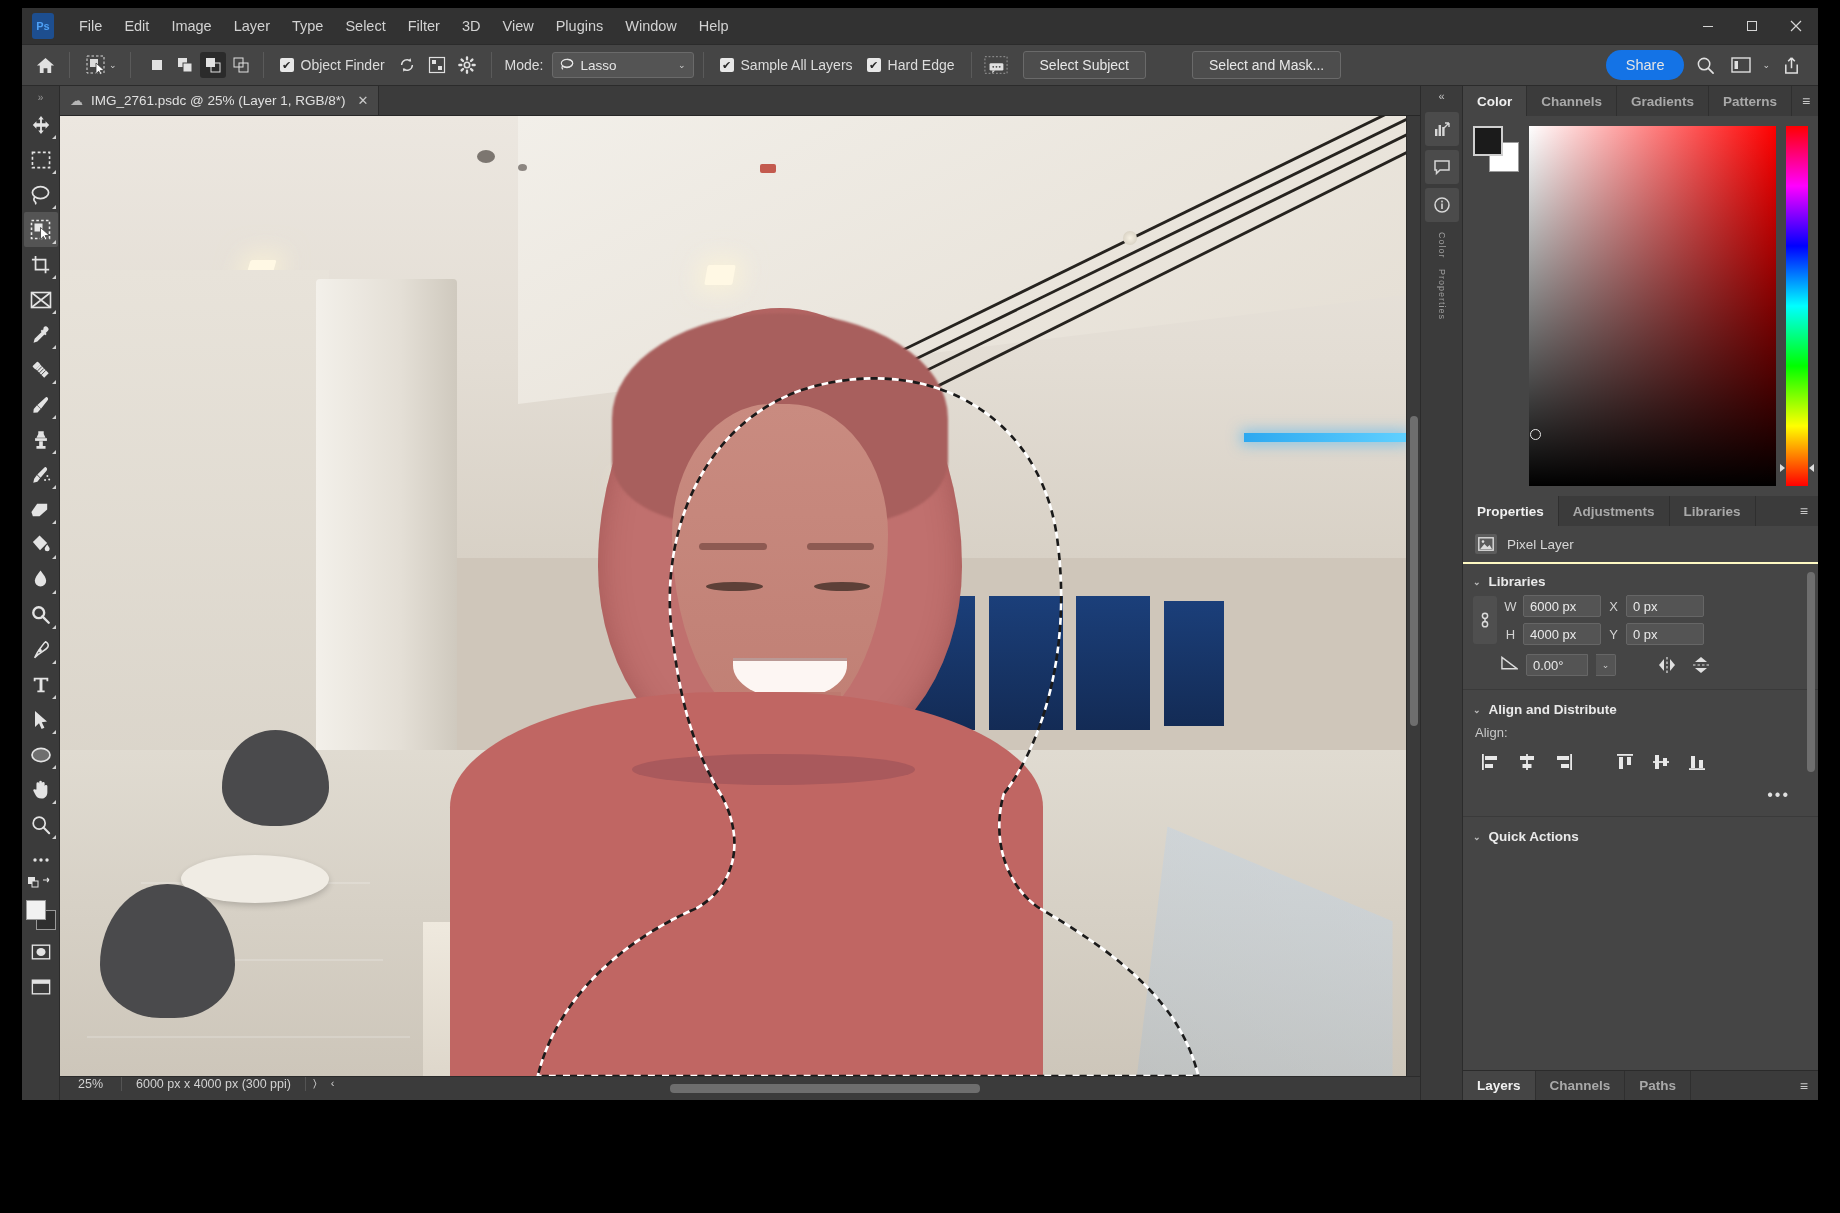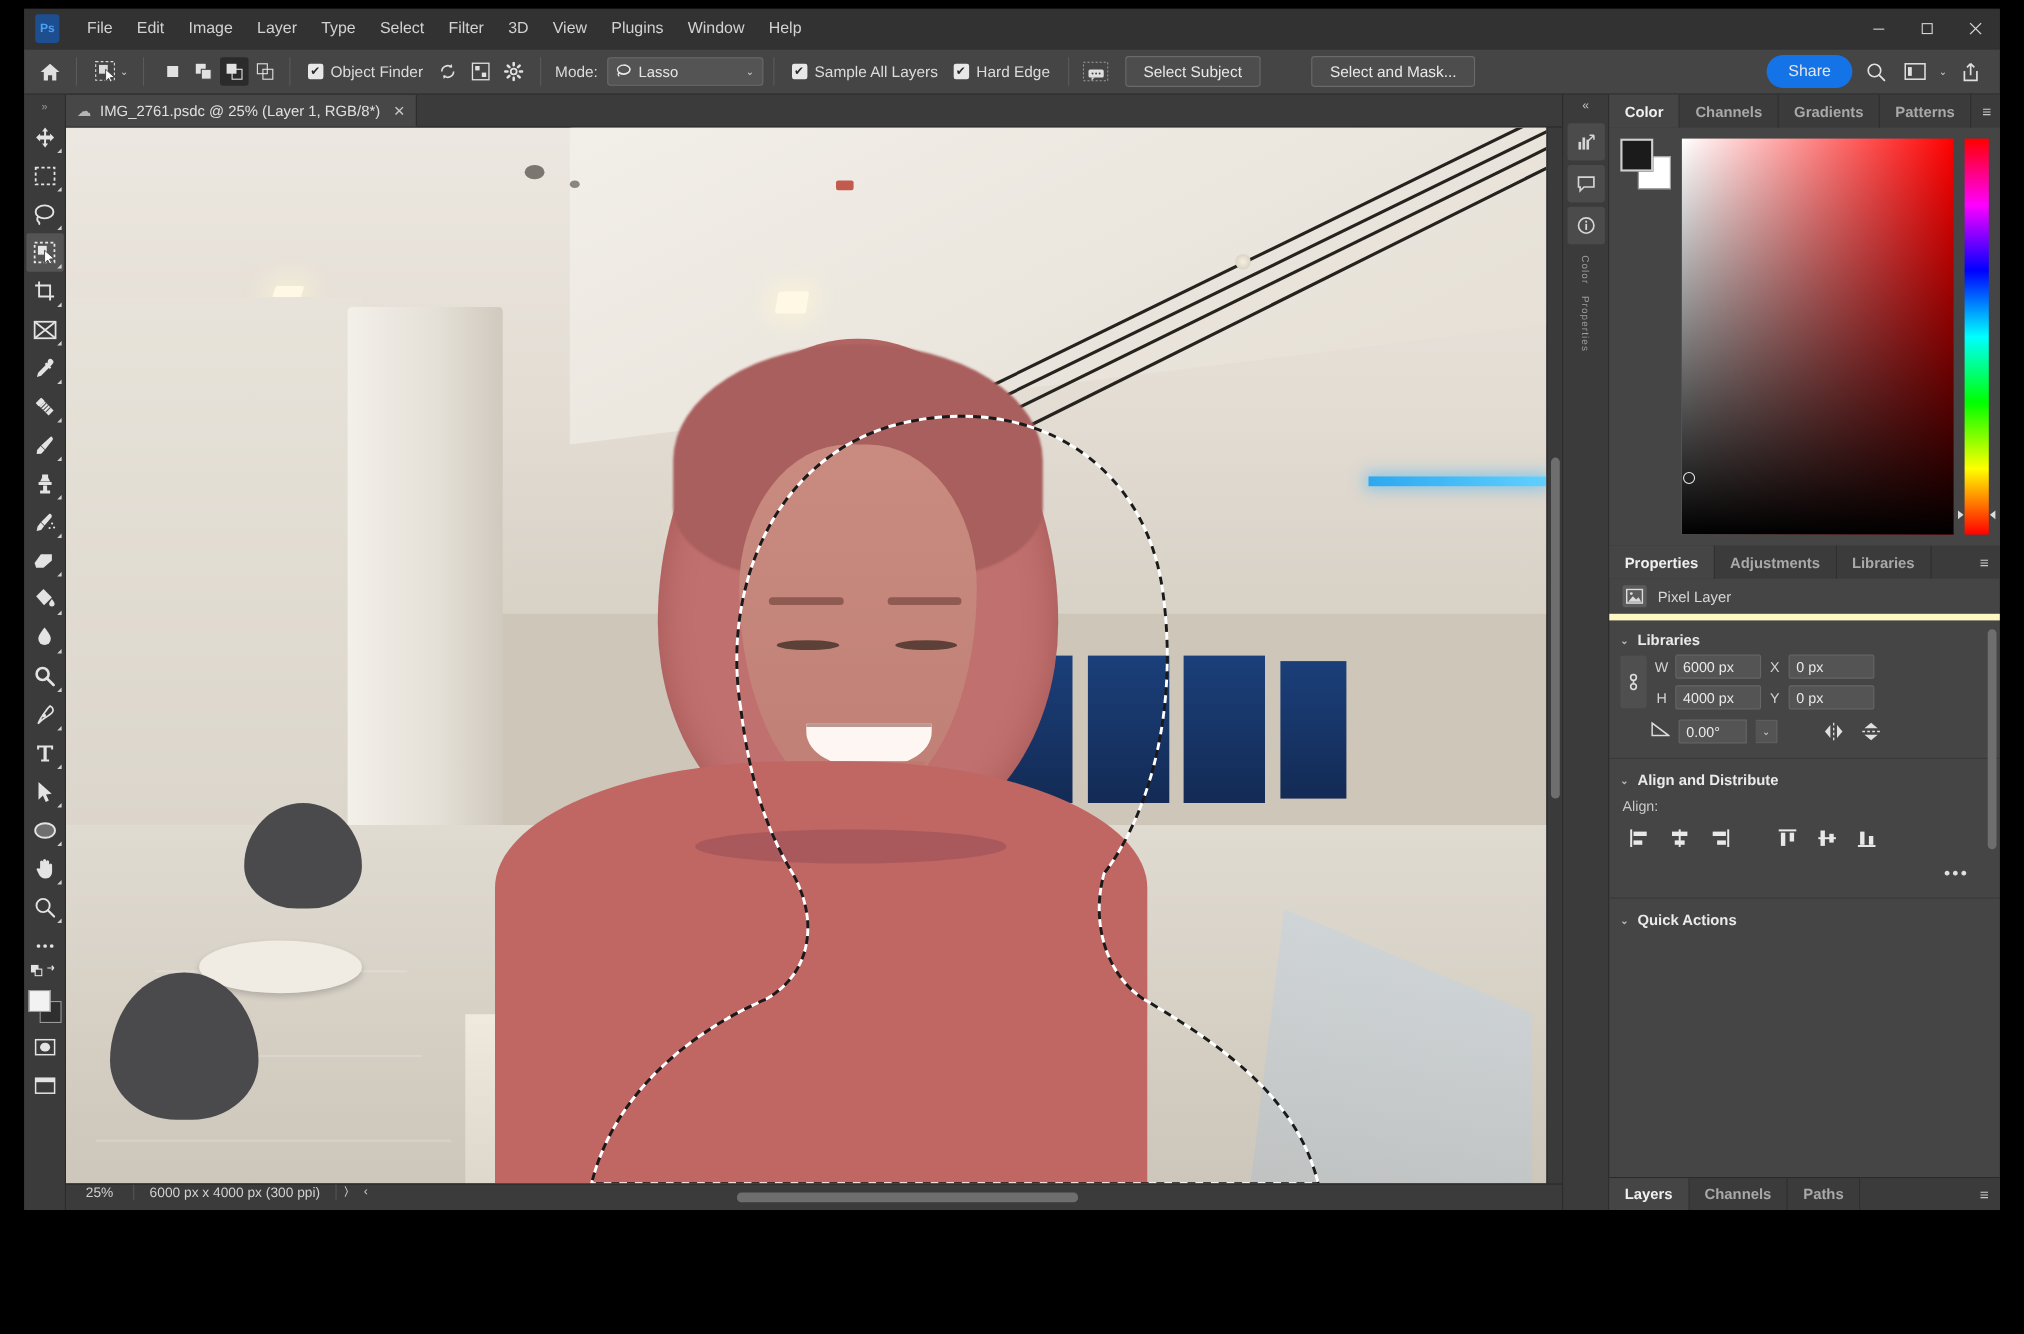--- a/index.html
+++ b/index.html
@@ -358,21 +358,21 @@
   .cp-hue-marker::before, .cp-hue-marker::after {
     content: ""; position: absolute; top: -4px;
     border-top: 4px solid transparent; border-bottom: 4px solid transparent;
   }
   .cp-hue-marker::before { left: -4px; border-left: 5px solid #ddd; }
   .cp-hue-marker::after { right: -4px; border-right: 5px solid #ddd; }
 
   .props-panel { flex: 1; display: flex; flex-direction: column; min-height: 0; }
   .prop-head {
     height: 38px; flex: 0 0 38px; display: flex; align-items: center;
-    gap: 10px; padding: 0 12px; border-bottom: 6px solid #fef9c3;
+    gap: 10px; padding: 0 12px; border-bottom: 2px solid #fef9c3;
   }
   .prop-thumb {
     width: 22px; height: 20px; background: #5c5c5c;
     display: flex; align-items: center; justify-content: center;
     color: #dcdcdc; border-radius: 2px;
   }
   .prop-title { color: #d6d6d6; font-size: 13.5px; }
   .props-scroll { flex: 1; overflow: hidden; position: relative; padding-bottom: 4px; }
   .sect-head {
     display: flex; align-items: center; gap: 8px;

